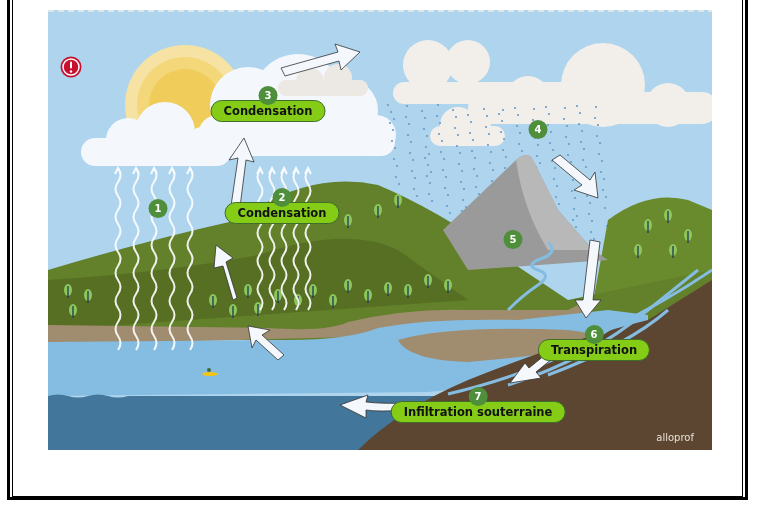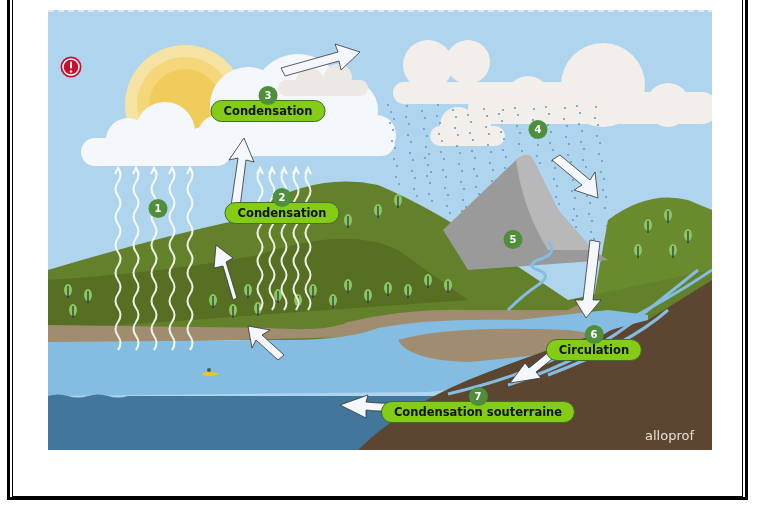--- a/index.html
+++ b/index.html
@@ -4,21 +4,21 @@
 <style>
   html, body { margin: 0; padding: 0; background: #ffffff; }
   body { width: 768px; height: 510px; position: relative; overflow: hidden; font-family: "DejaVu Sans", sans-serif; }
   .frame-outer { position: absolute; left: 7px; top: -10px; width: 741px; height: 510px; border: 3px solid #000; border-top: none; box-sizing: border-box; }
   .frame-inner { position: absolute; left: 12px; top: -10px; width: 731px; height: 507px; border: 1.5px solid #000; border-top: none; box-sizing: border-box; }
   .diagram { position: absolute; left: 48px; top: 10px; width: 664px; height: 440px; overflow: hidden; }
   .diagram svg { display: block; }
   .label { position: absolute; transform: translate(-50%, -50%); display: flex; flex-direction: column; align-items: center; }
   .step-num { width: 19px; height: 19px; border-radius: 50%; background: #4f8e3a; color: #fff; font-family: "DejaVu Sans", sans-serif; font-weight: bold; font-size: 10px; line-height: 19px; text-align: center; margin-bottom: -5px; position: relative; z-index: 2; }
   .step-pill { background: #84cc16; border: 1.5px solid #3f6d2a; border-radius: 12px; padding: 2px 12px; font-family: "DejaVu Sans", sans-serif; font-weight: bold; font-size: 11.5px; color: #111; white-space: nowrap; line-height: 16px; }
-  .watermark { position: absolute; right: 18px; bottom: 7px; font-family: "DejaVu Sans", sans-serif; font-size: 13px; color: #e8e0d6; }
+  .watermark { position: absolute; right: 18px; bottom: 7px; font-family: "DejaVu Sans", sans-serif; font-size: 10px; color: #e8e0d6; }
   .alert { position: absolute; left: 12px; top: 46px; width: 22px; height: 22px; }
 </style>
 </head>
 <body>
 
 <div class="frame-outer"></div>
 <div class="frame-inner"></div>
 
 <div class="diagram">
   <svg width="664" height="440" viewBox="0 0 664 440">
@@ -498,21 +498,21 @@
     <div class="step-pill">Condensation</div>
   </div>
   <div class="label" style="left:490px; top:117px;">
     <div class="step-num">4</div>
   </div>
   <div class="label" style="left:465px; top:227px;">
     <div class="step-num">5</div>
   </div>
   <div class="label" style="left:546px; top:333px;">
     <div class="step-num">6</div>
-    <div class="step-pill">Circulation</div>
+    <div class="step-pill">Transpiration</div>
   </div>
   <div class="label" style="left:430px; top:395px;">
     <div class="step-num">7</div>
-    <div class="step-pill">Condensation souterraine</div>
+    <div class="step-pill">Infiltration souterraine</div>
   </div>
 
   <div class="watermark">alloprof</div>
 </div>
 
 </body></html>

